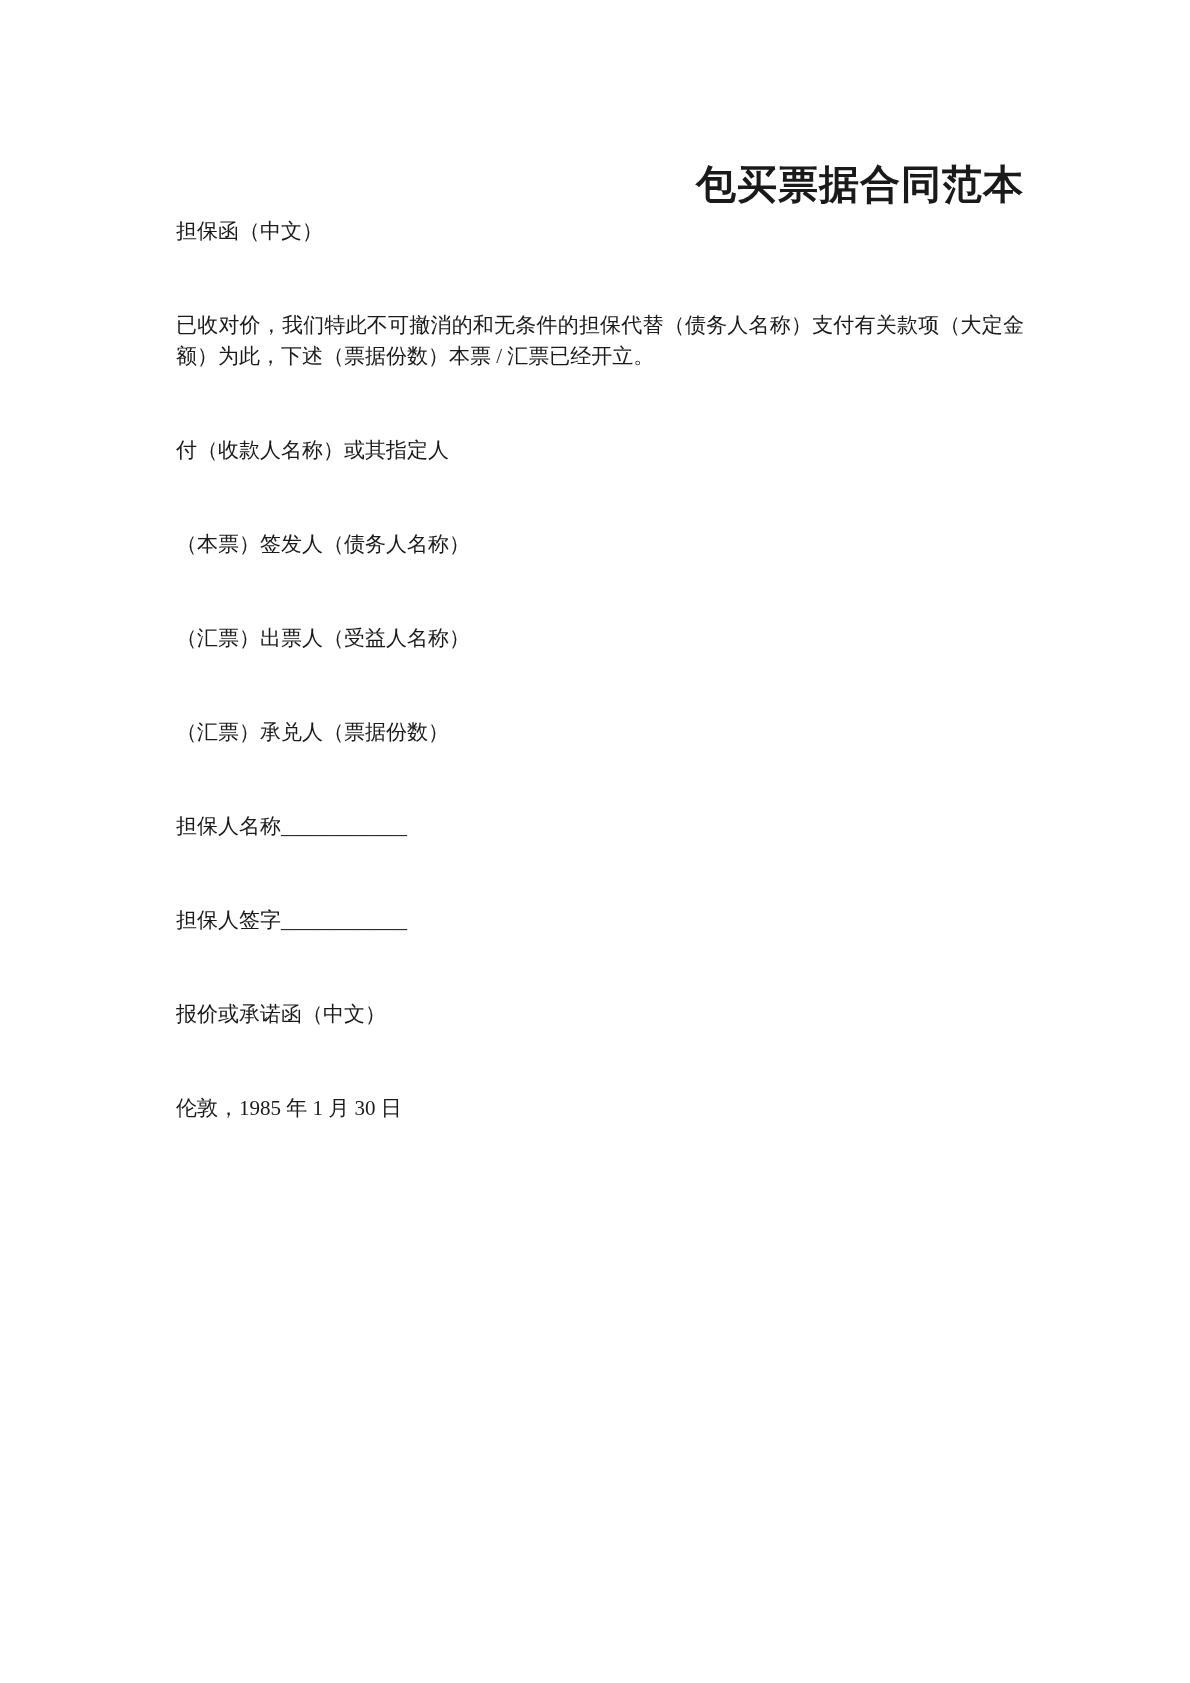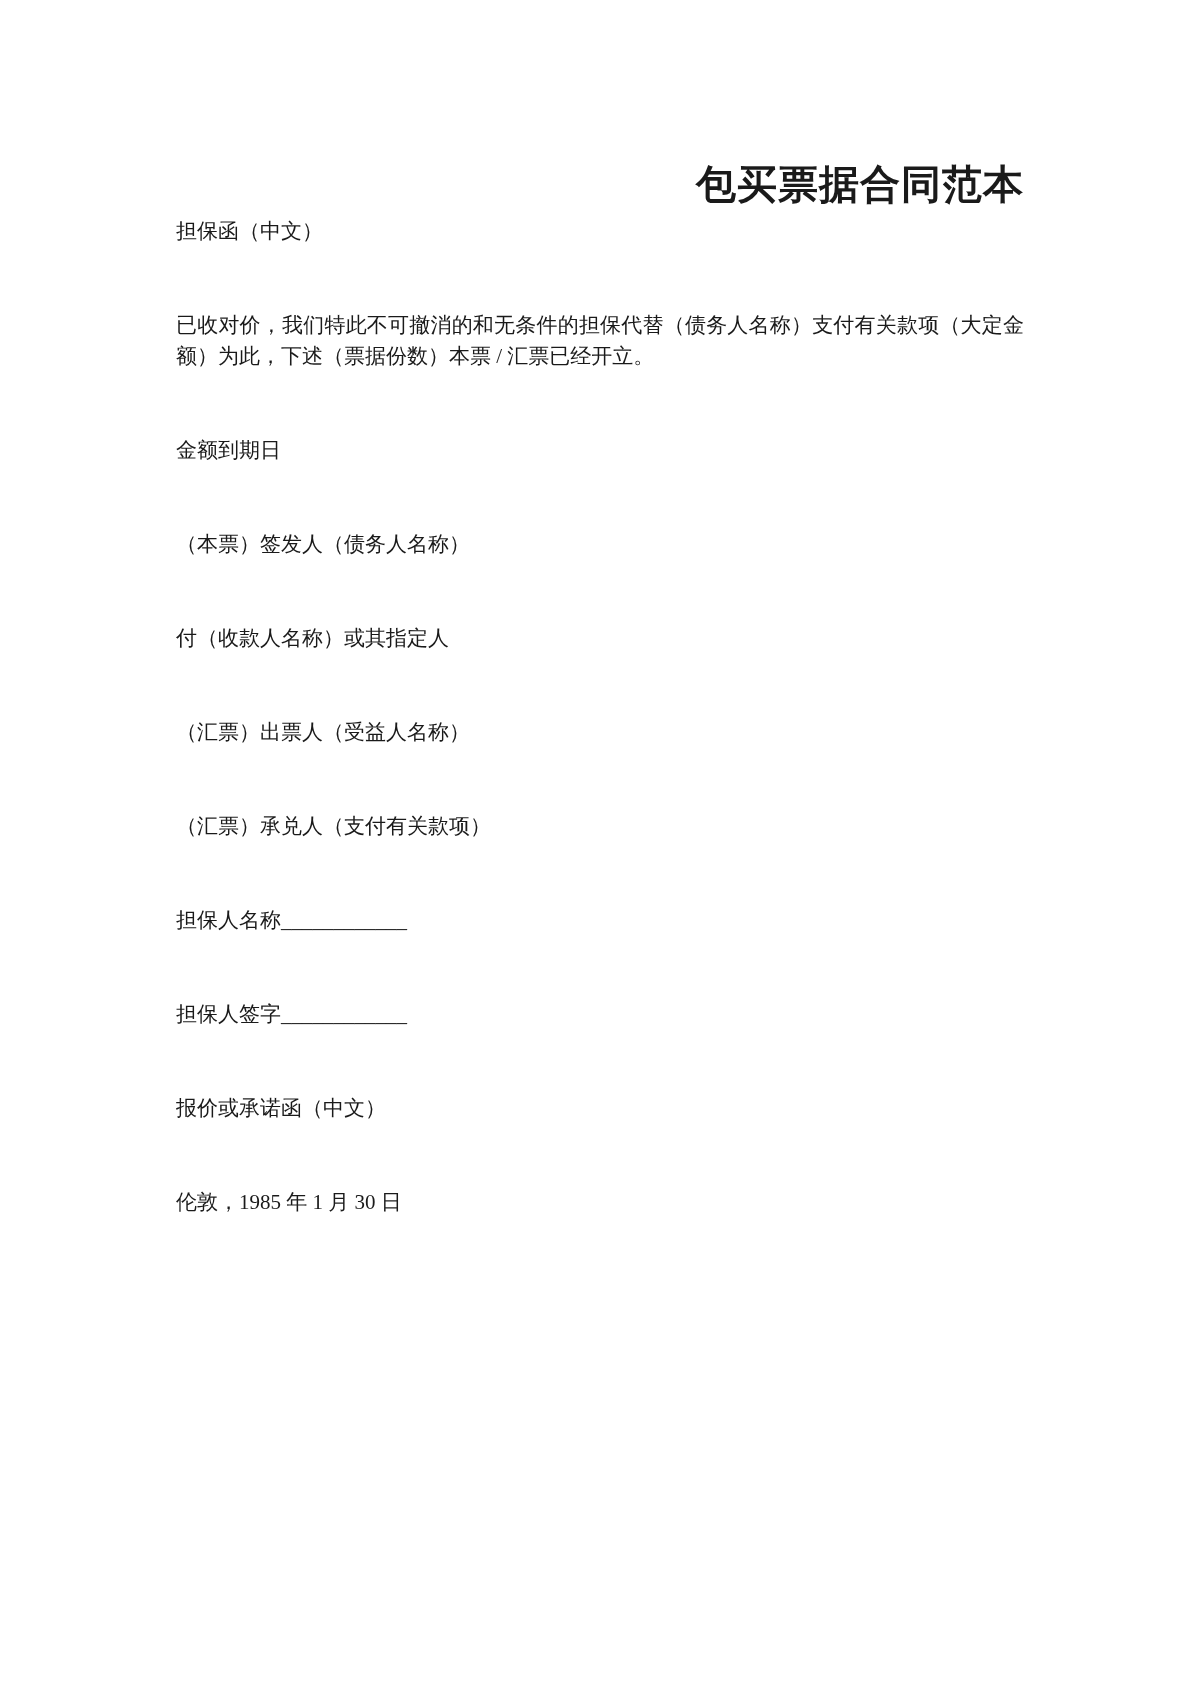--- a/index.html
+++ b/index.html
@@ -48,29 +48,28 @@
 <body>
 
 <div class="page">
 
   <h1 class="doc-title">包买票据合同范本</h1>
 
   <p class="para">担保函（中文）</p>
 
   <p class="para">已收对价，我们特此不可撤消的和无条件的担保代替（债务人名称）支付有关款项（大定金额）为此，下述（票据份数）本票 / 汇票已经开立。</p>
 
-  <p class="para">金额到期日</p>
+
+  <p class="para">付（收款人名称）或其指定人</p>
 
   <p class="para">（本票）签发人（债务人名称）</p>
 
-  <p class="para">付（收款人名称）或其指定人</p>
-
   <p class="para">（汇票）出票人（受益人名称）</p>
 
-  <p class="para">（汇票）承兑人（支付有关款项）</p>
+  <p class="para">（汇票）承兑人（票据份数）</p>
 
 
 
   <p class="para">担保人名称____________</p>
 
   <p class="para">担保人签字____________</p>
 
   <p class="para">报价或承诺函（中文）</p>
 
   <p class="para">伦敦，1985 年 1 月 30 日</p>

